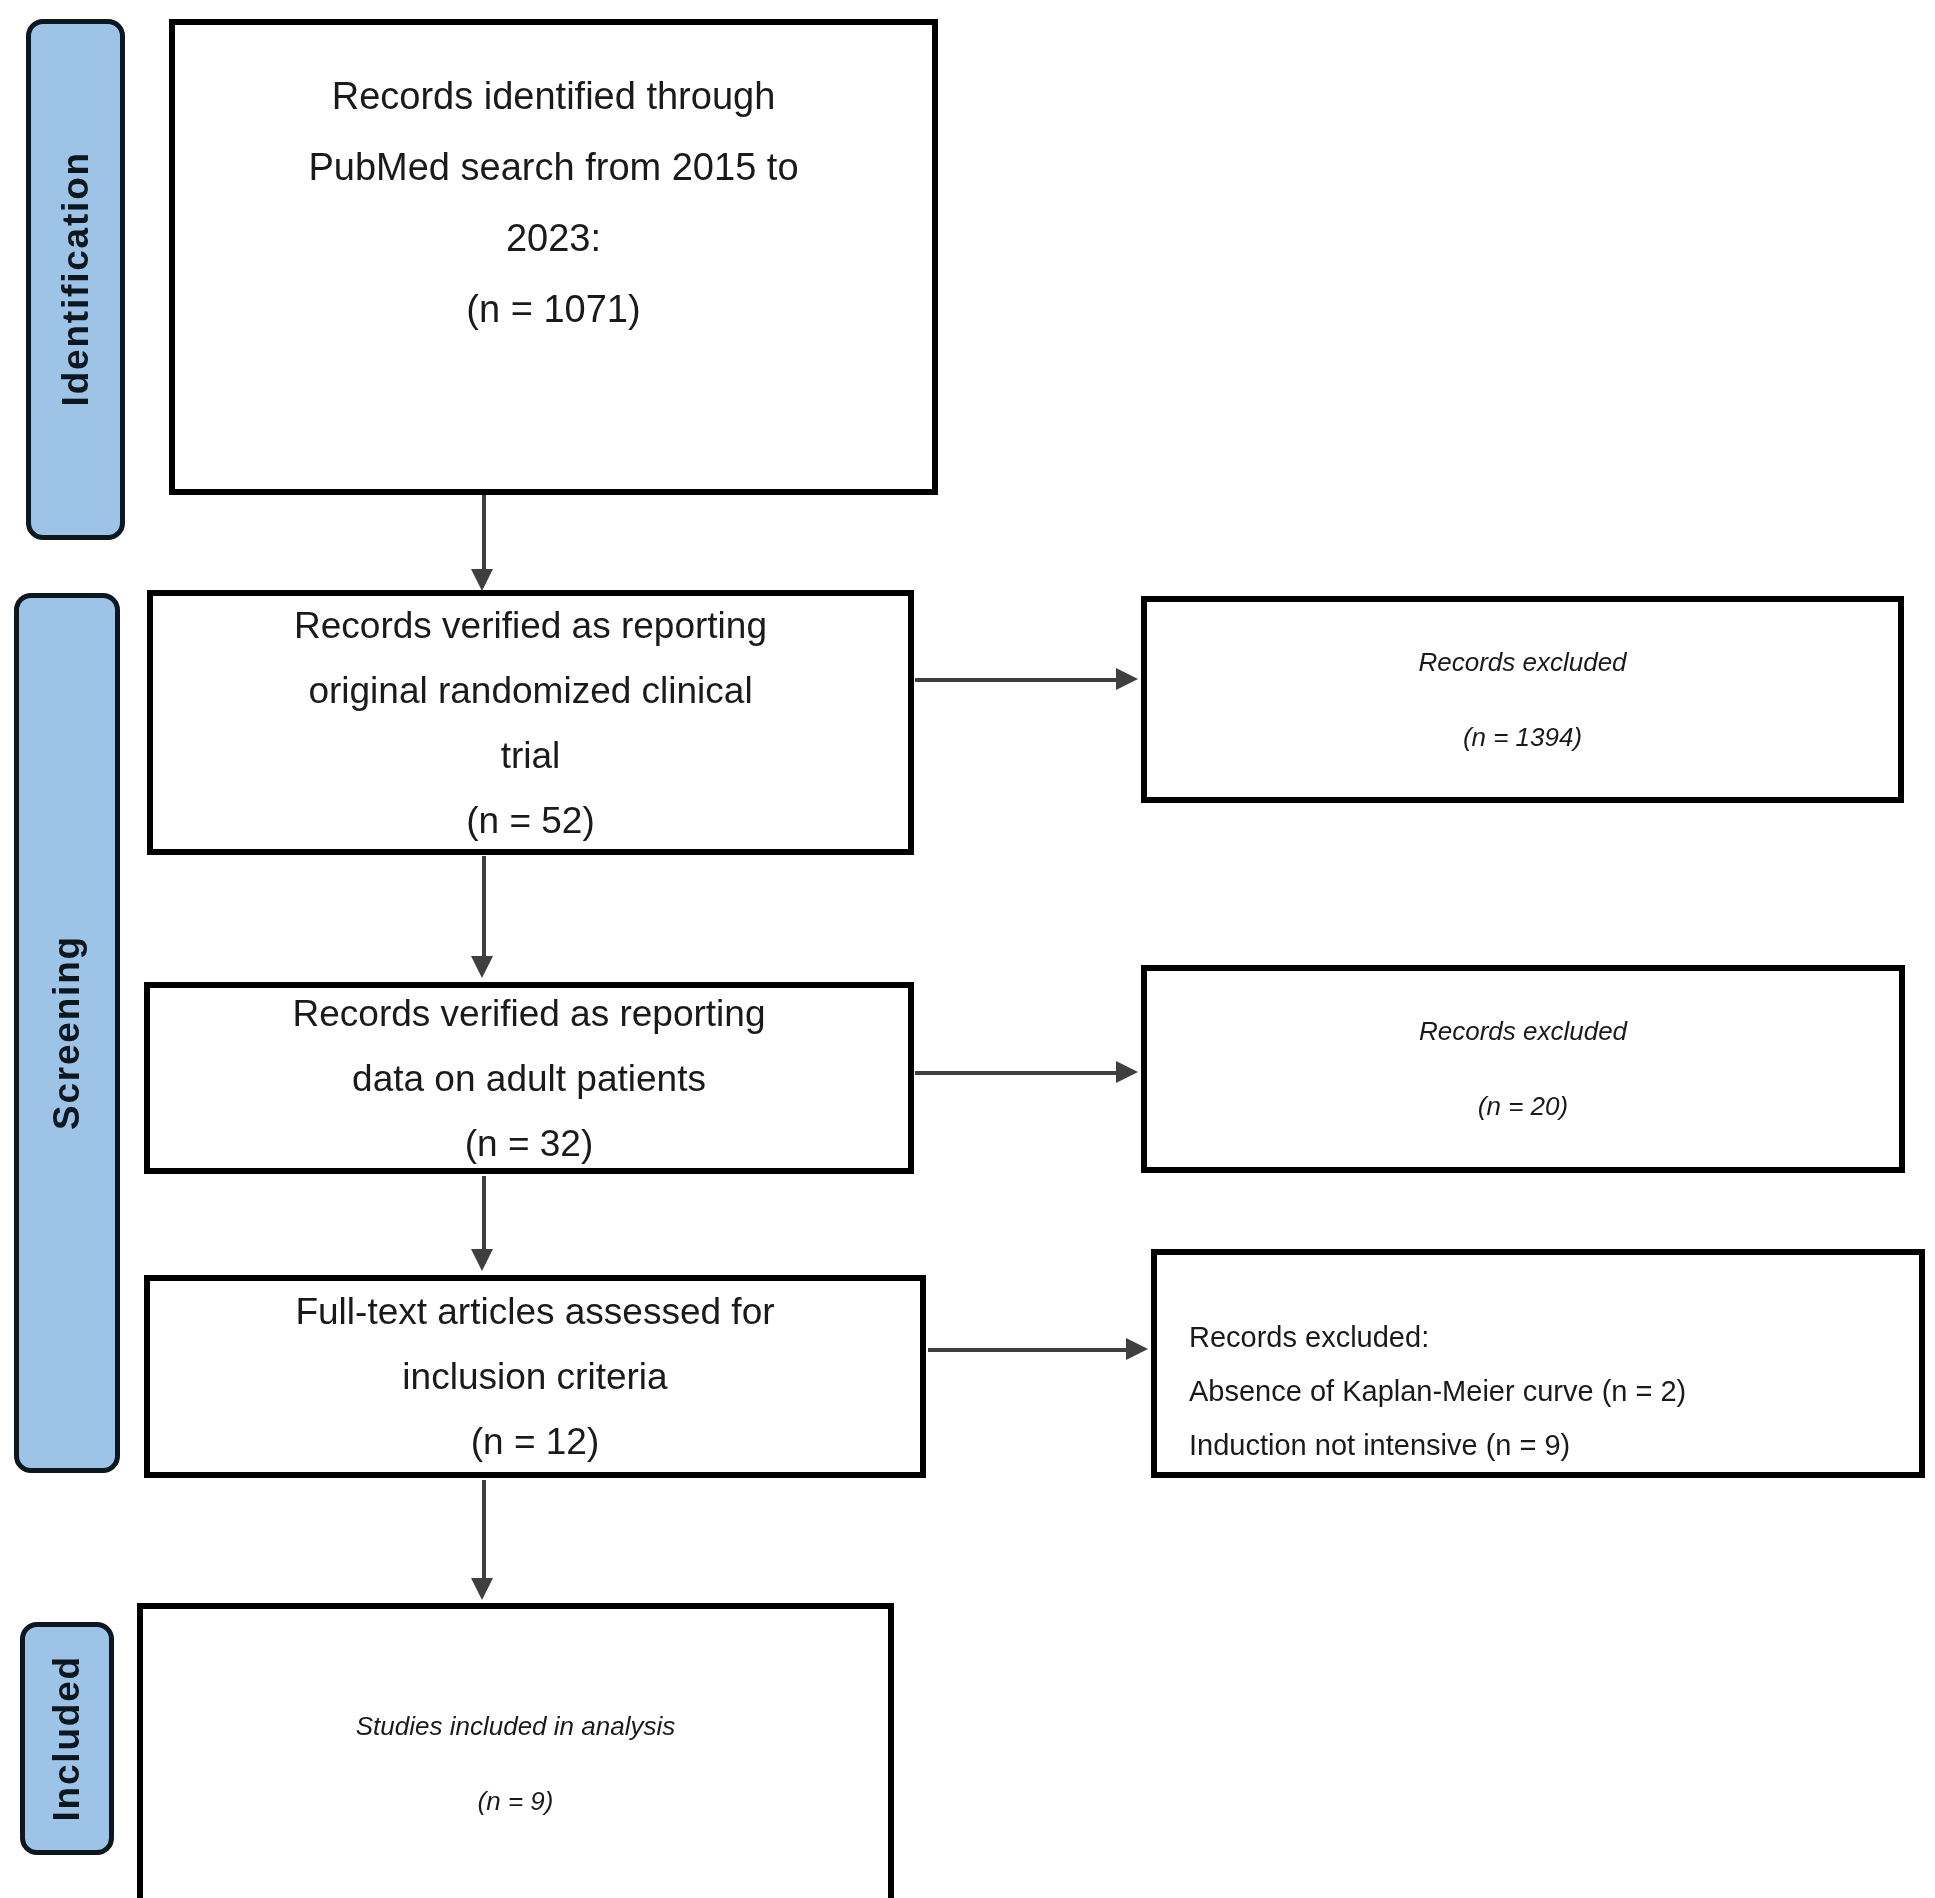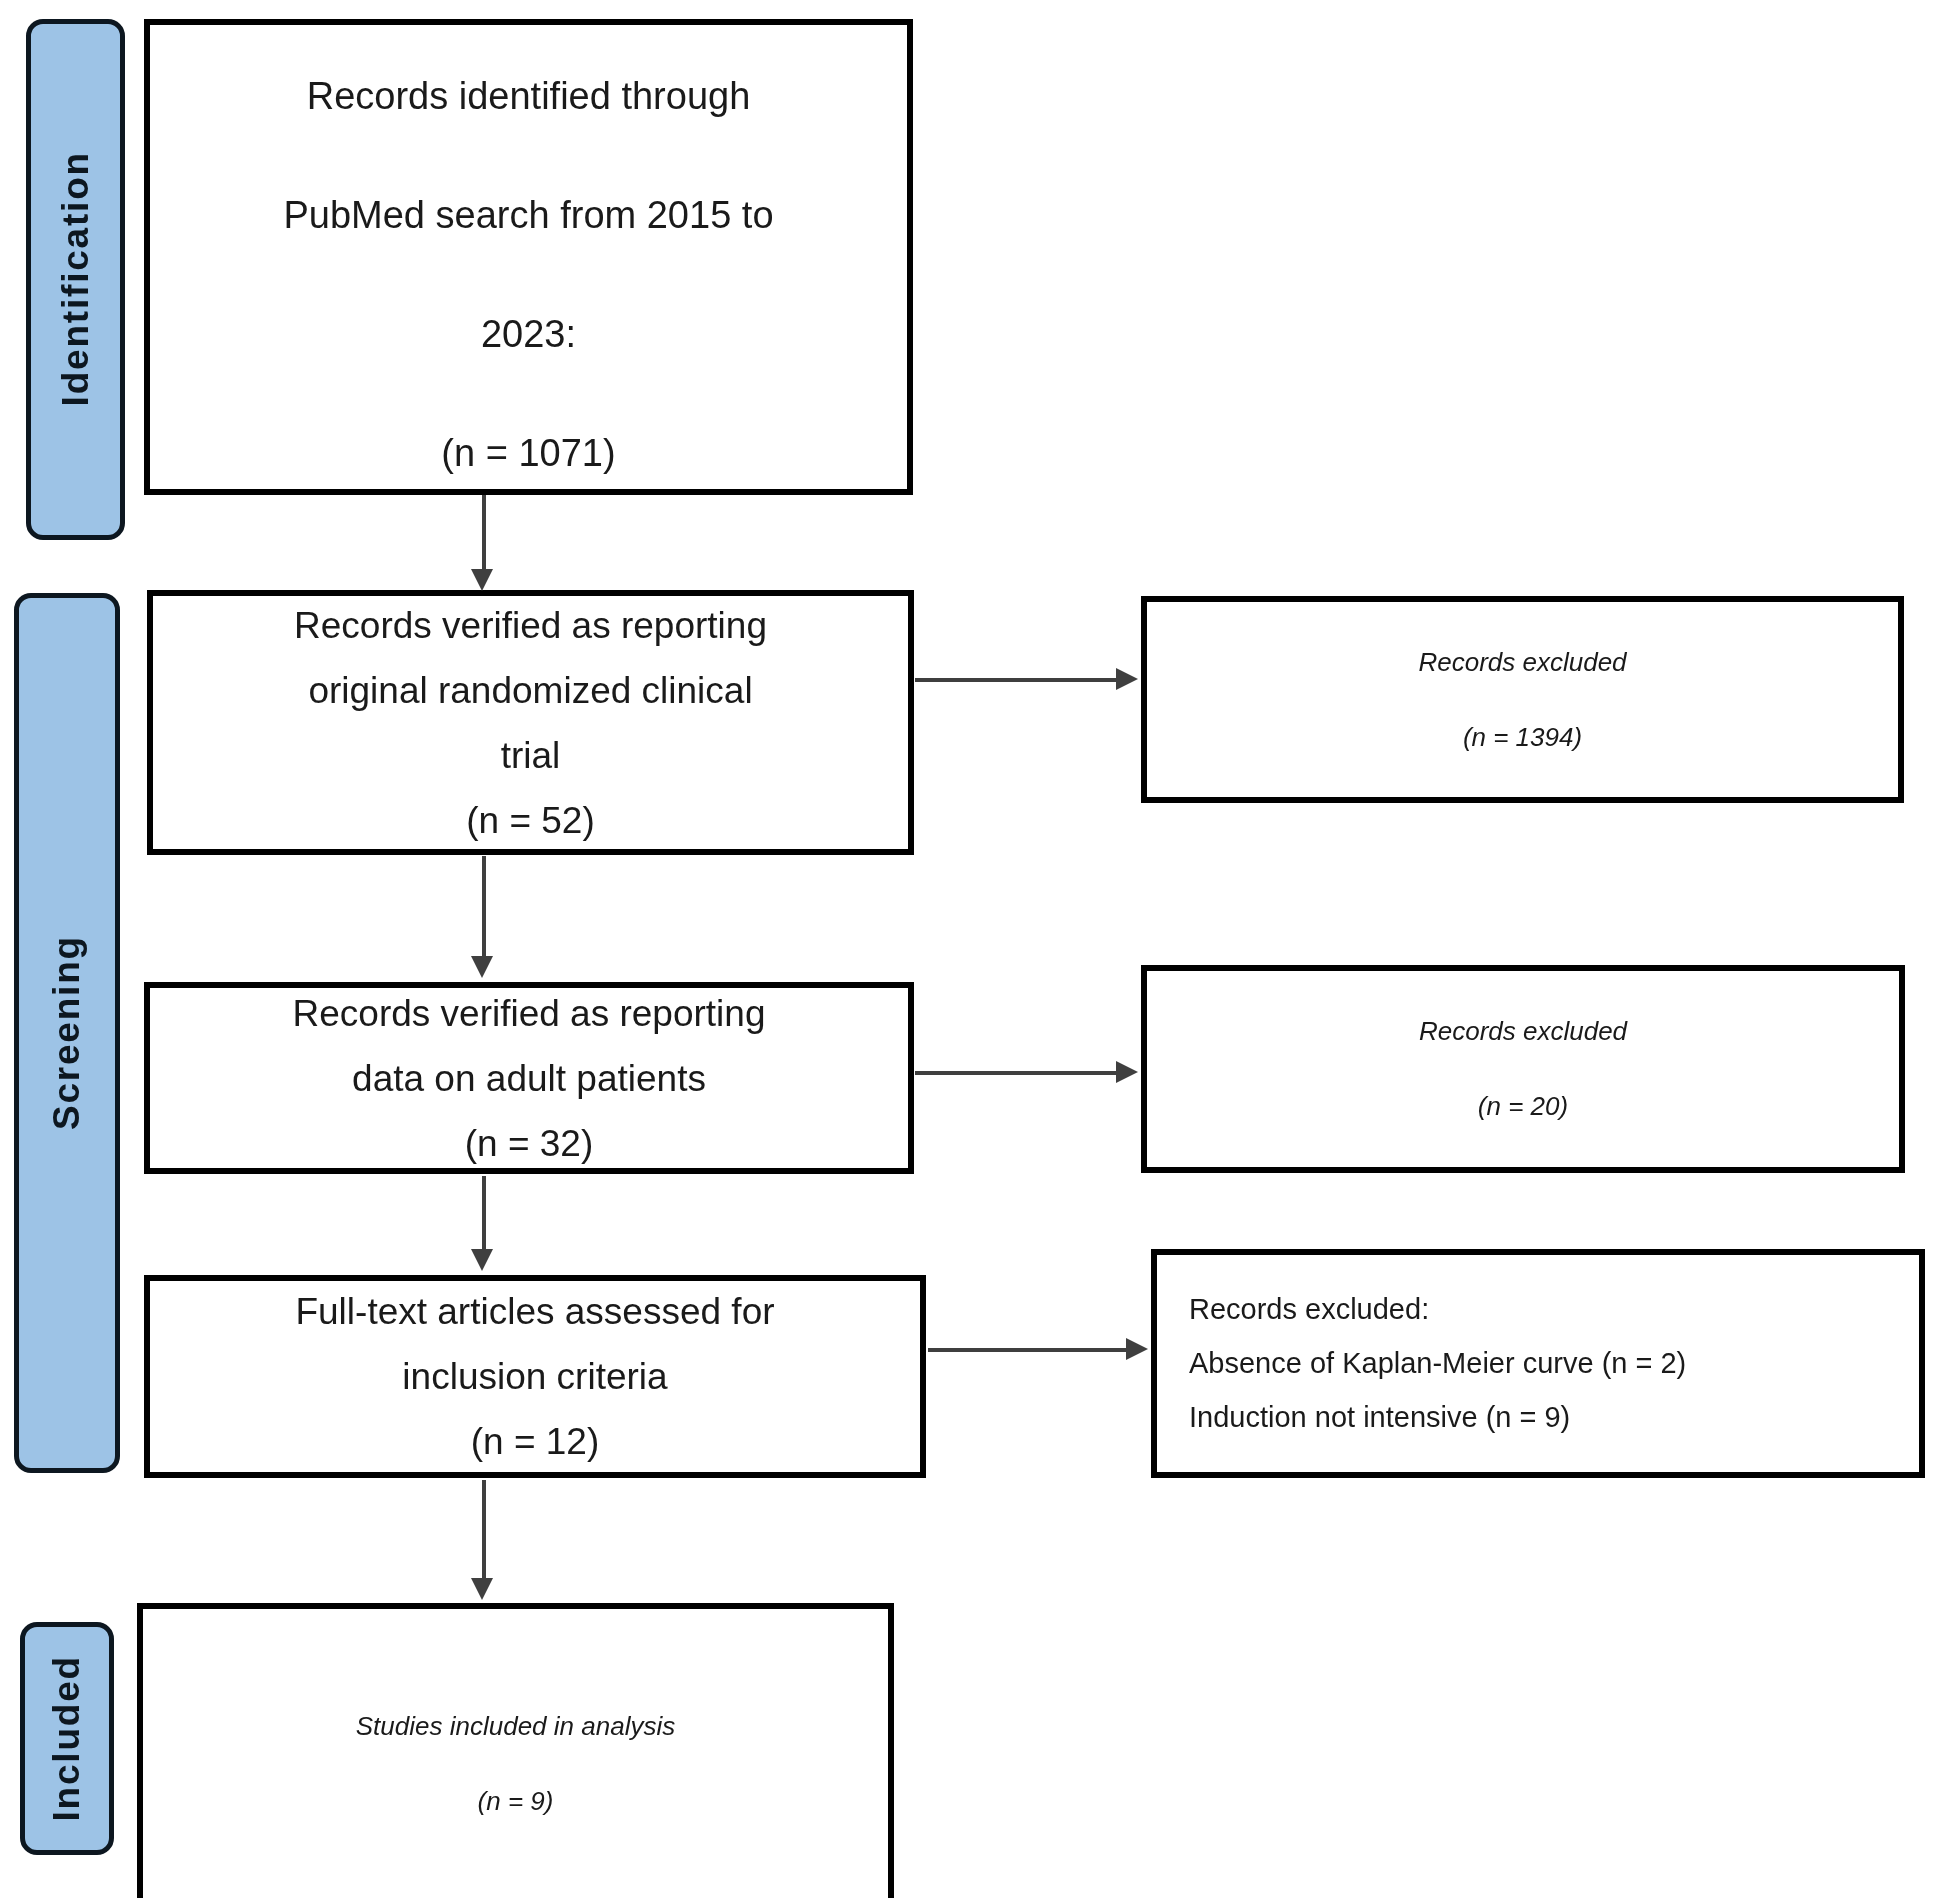--- a/index.html
+++ b/index.html
@@ -46,34 +46,35 @@
     justify-content: center;
     align-items: center;
     text-align: center;
   }
   .box .line {
     font-size: 37px;
     line-height: 65px;
     white-space: nowrap;
   }
   .box.top-aligned {
-    justify-content: space-between;
+    justify-content: flex-start;
     padding-top: 36px;
+    margin-left: 25px;
   }
   .box.top-aligned .line {
     font-size: 38px;
     line-height: 71px;
   }
   .box.roomy .line {
     font-size: 26px;
     line-height: 75px;
     font-style: italic;
   }
   .box.left-aligned {
-    justify-content: flex-start;
+    justify-content: flex-end;
     align-items: flex-start;
     text-align: left;
     padding: 27px 35px 0 32px;
   }
   .box.left-aligned .line {
     font-size: 29px;
     line-height: 54px;
   }
   
   .vline {

